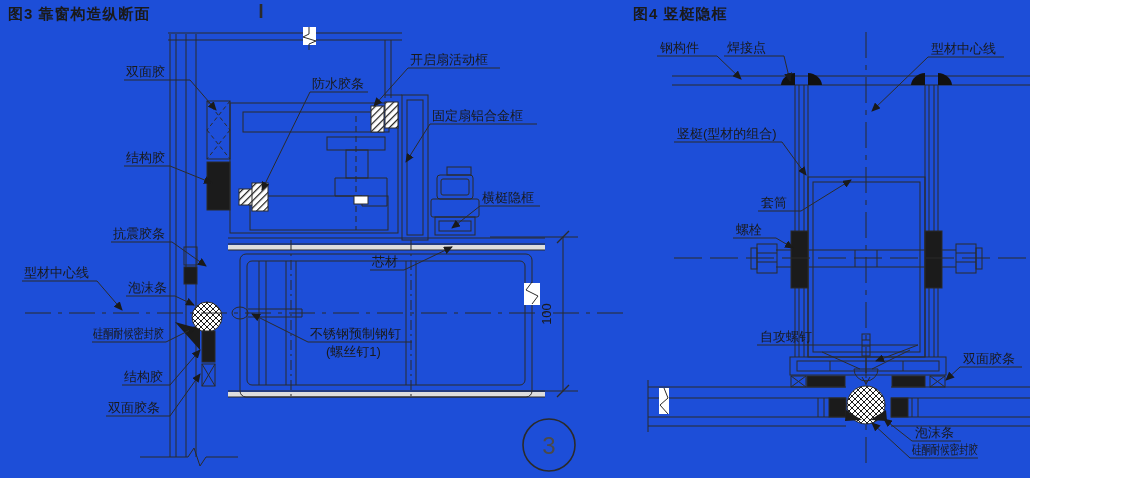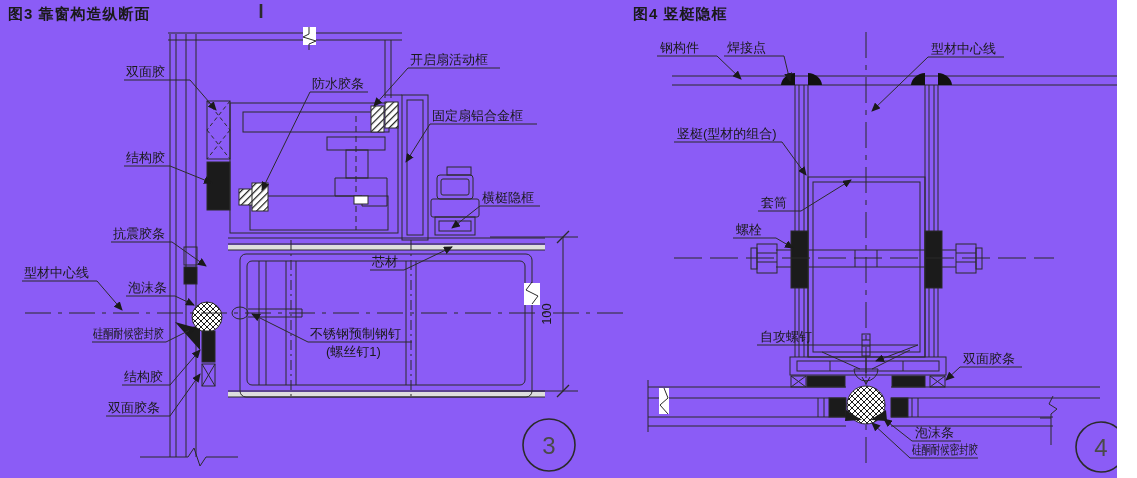--- a/index.html
+++ b/index.html
@@ -1,16 +1,16 @@
 <!DOCTYPE html>
 <html><head>
 <meta charset="utf-8">
 <style>
   html,body{margin:0;padding:0;background:#fff;}
-  #stage{position:relative;width:1117px;height:478px;background:#8b5cf6;overflow:hidden;
+  #stage{position:relative;width:1030px;height:478px;background:#1d4ed8;overflow:hidden;
          font-family:"Liberation Sans",sans-serif;}
   svg{display:block;}
   text{fill:#1a1a1a;font-family:"Liberation Sans",sans-serif;}
   .lbl{font-size:13px;}
   .ttl{font-size:15px;font-weight:600;letter-spacing:1px;}
   .num{font-size:24px;fill:#4a4a4a;}
   .dim{font-size:13px;}
 </style>
 </head>
 <body>

